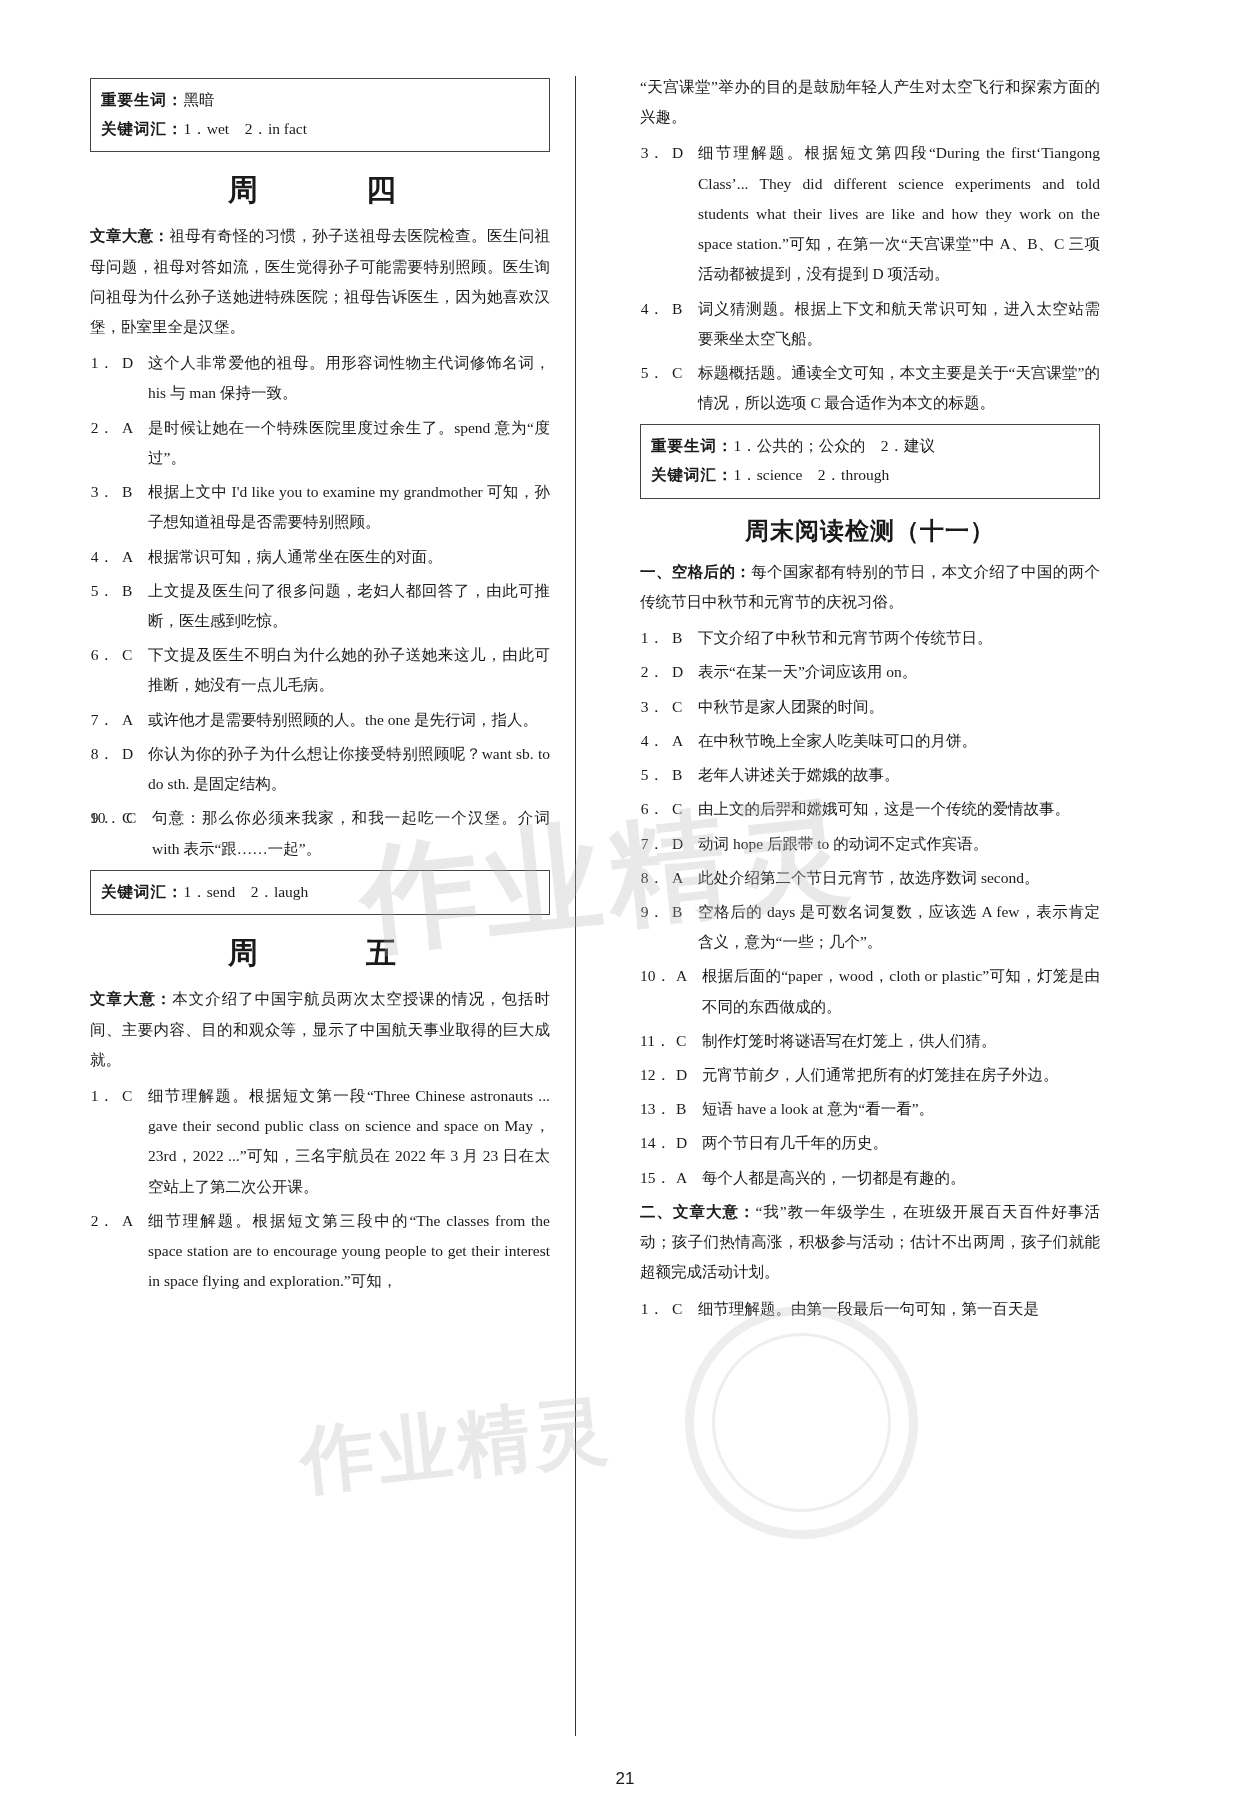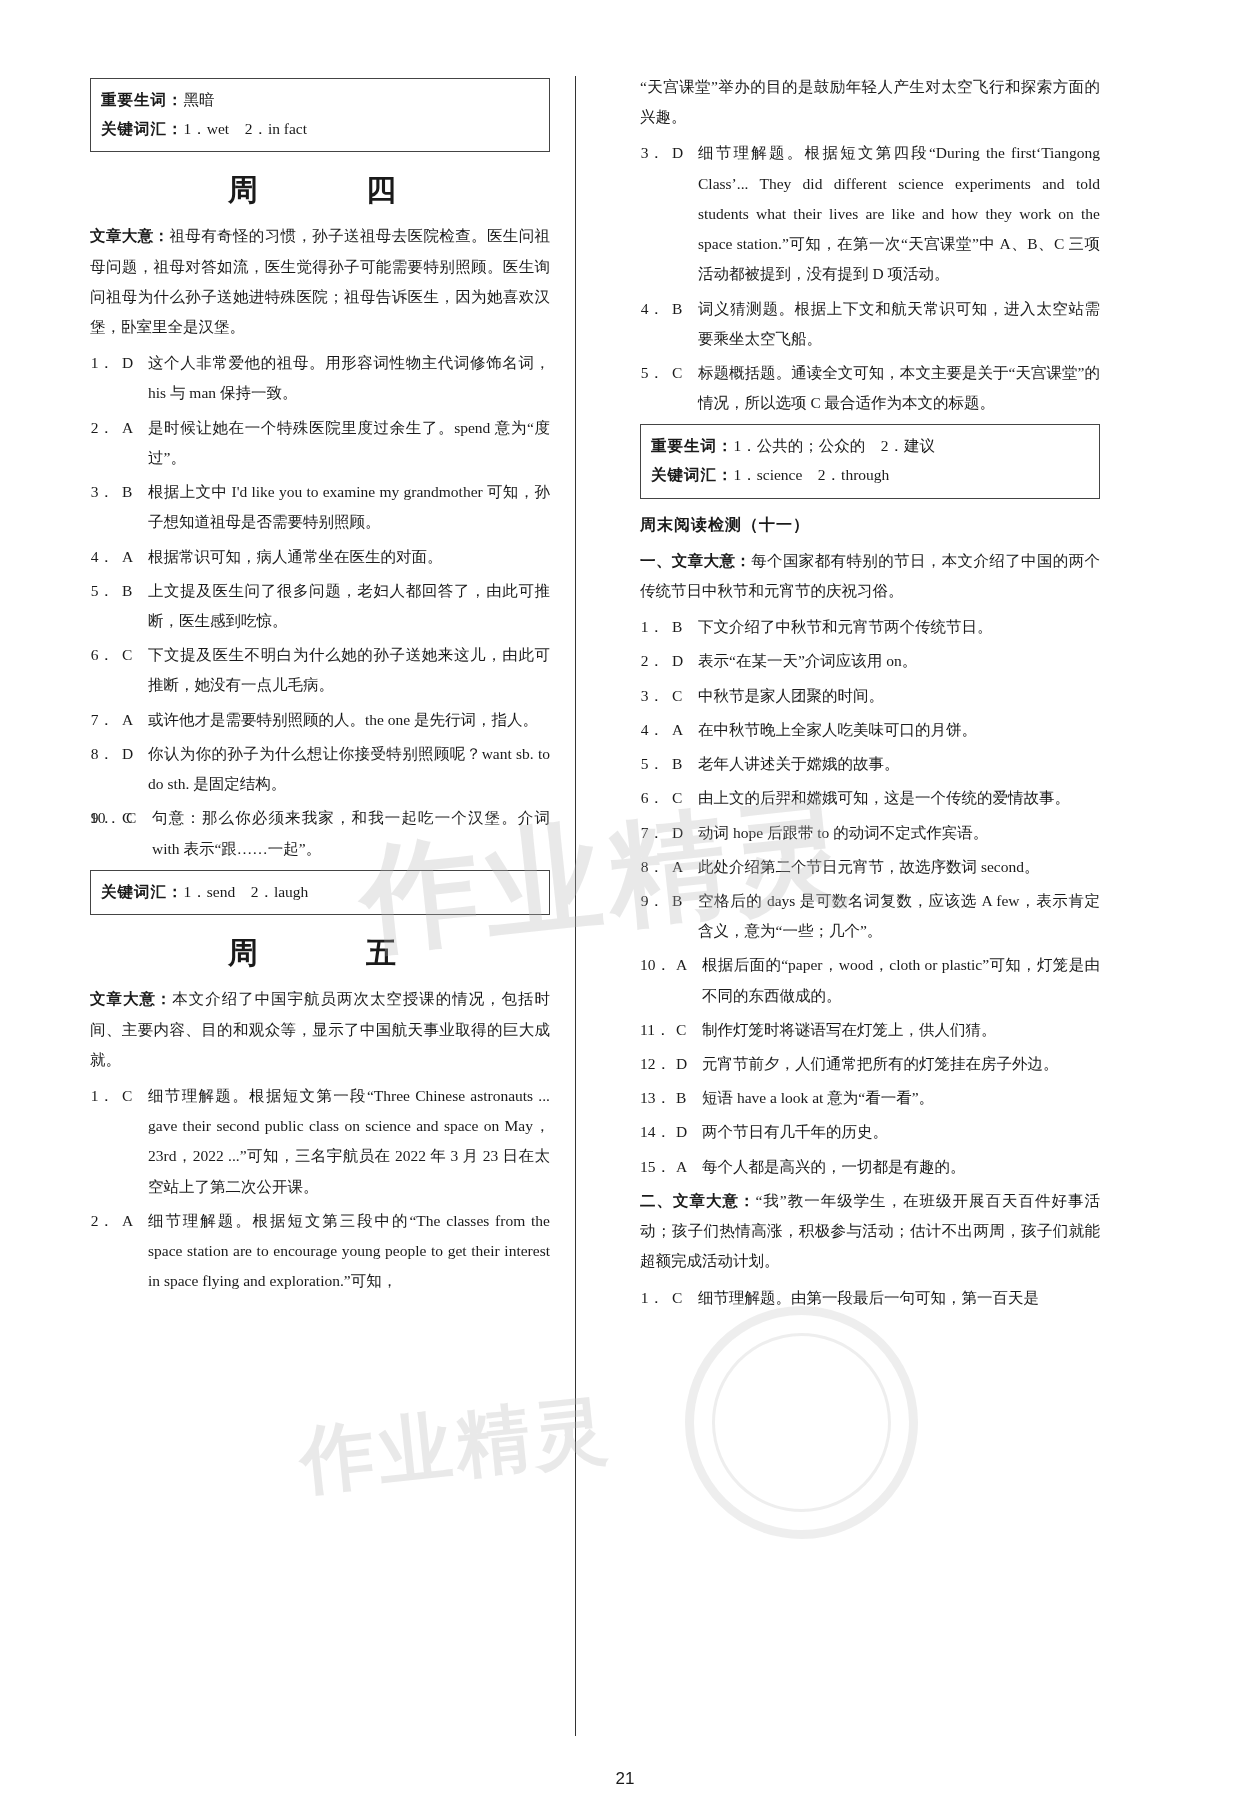--- a/index.html
+++ b/index.html
@@ -52,21 +52,22 @@
     letter-spacing: 1px;
   }
   .sec-title {
     text-align: center;
     font-size: 30px;
     font-weight: bold;
     letter-spacing: 16px;
     margin: 18px 0 10px 0;
   }
   .sec-title-2 {
-    font-size: 16px;
+    text-align: center;
+    font-size: 24px;
     font-weight: bold;
     margin: 16px 0 10px 0;
     letter-spacing: 1px;
   }
   .para {
     font-size: 15.5px;
     line-height: 1.95;
     text-align: justify;
     margin: 0 0 6px 0;
     text-indent: 0;
@@ -210,21 +211,21 @@
     <div class="item"><span class="num">4．</span><span class="ans">B</span><span>词义猜测题。根据上下文和航天常识可知，进入太空站需要乘坐太空飞船。</span></div>
     <div class="item"><span class="num">5．</span><span class="ans">C</span><span>标题概括题。通读全文可知，本文主要是关于“天宫课堂”的情况，所以选项 C 最合适作为本文的标题。</span></div>
 
     <div class="boxed">
       <span class="row"><span class="lbl">重要生词：</span><span>1．公共的；公众的　2．建议</span></span>
       <span class="row"><span class="lbl">关键词汇：</span><span>1．science　2．through</span></span>
     </div>
 
     <div class="sec-title-2">周末阅读检测（十一）</div>
 
-    <p class="para"><span class="head">一、文章大意：</span><span>每个国家都有特别的节日，本文介绍了中国的两个传统节日中秋节和元宵节的庆祝习俗。</span></p>
+    <p class="para"><span class="head">一、空格后的：</span><span>每个国家都有特别的节日，本文介绍了中国的两个传统节日中秋节和元宵节的庆祝习俗。</span></p>
 
     <div class="item"><span class="num">1．</span><span class="ans">B</span><span>下文介绍了中秋节和元宵节两个传统节日。</span></div>
     <div class="item"><span class="num">2．</span><span class="ans">D</span><span>表示“在某一天”介词应该用 on。</span></div>
     <div class="item"><span class="num">3．</span><span class="ans">C</span><span>中秋节是家人团聚的时间。</span></div>
     <div class="item"><span class="num">4．</span><span class="ans">A</span><span>在中秋节晚上全家人吃美味可口的月饼。</span></div>
     <div class="item"><span class="num">5．</span><span class="ans">B</span><span>老年人讲述关于嫦娥的故事。</span></div>
     <div class="item"><span class="num">6．</span><span class="ans">C</span><span>由上文的后羿和嫦娥可知，这是一个传统的爱情故事。</span></div>
     <div class="item"><span class="num">7．</span><span class="ans">D</span><span>动词 hope 后跟带 to 的动词不定式作宾语。</span></div>
     <div class="item"><span class="num">8．</span><span class="ans">A</span><span>此处介绍第二个节日元宵节，故选序数词 second。</span></div>
     <div class="item"><span class="num">9．</span><span class="ans">B</span><span>空格后的 days 是可数名词复数，应该选 A few，表示肯定含义，意为“一些；几个”。</span></div>

